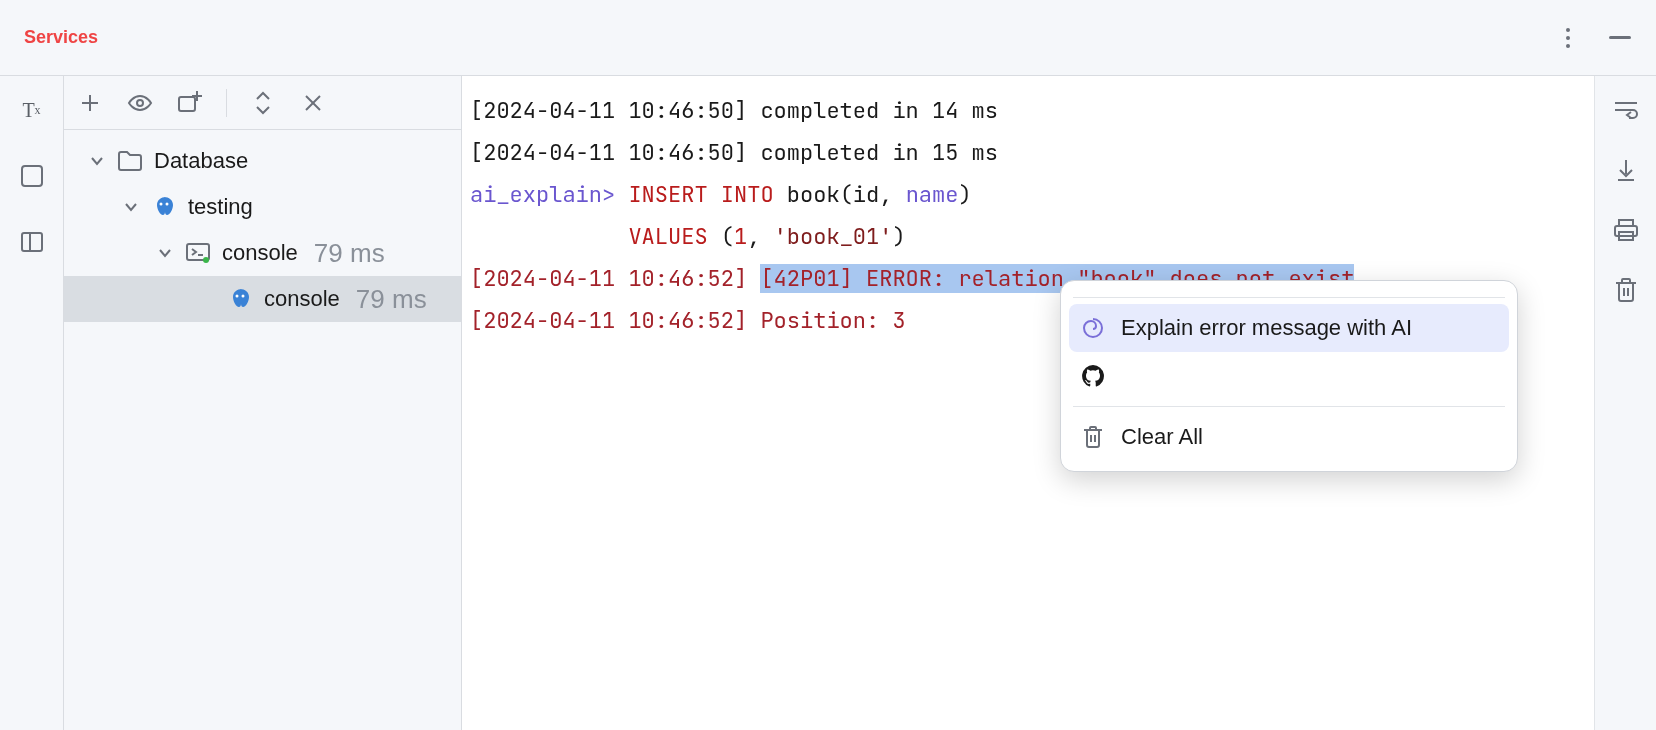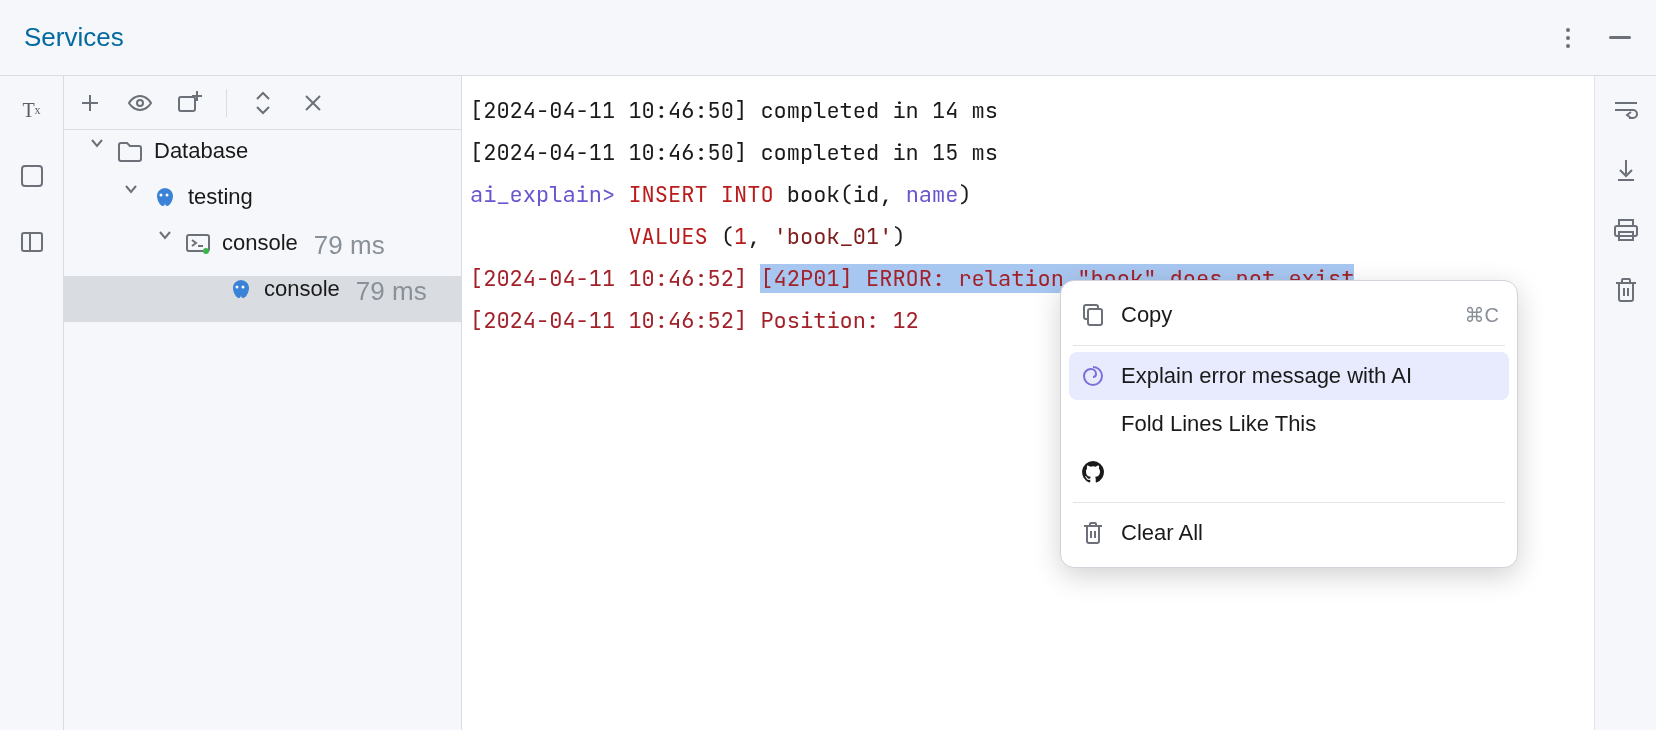--- a/index.html
+++ b/index.html
@@ -15,23 +15,23 @@
     }
     .header {
       display: flex;
       align-items: center;
       justify-content: space-between;
       height: 76px;
       border-bottom: 1px solid #d9dce1;
       padding: 0 24px;
     }
     .header-title {
-      font-size: 26px;
-      font-weight: 400;
-      color: #0369a1;
+      font-size: 18px;
+      font-weight: 700;
+      color: #ef4444;
     }
     .header-controls {
       display: flex;
       align-items: center;
       gap: 28px;
     }
     .dots-icon, .minimize-icon {
       display: flex;
       align-items: center;
       justify-content: center;
@@ -95,20 +95,21 @@
       height: 28px;
       background: #d9dce1;
       margin: 0 2px;
     }
     .tree {
       flex: 1;
       padding-top: 8px;
     }
     .tree-item {
       display: flex;
+      align-items: center;
       height: 46px;
       padding-left: 12px;
       gap: 10px;
       cursor: pointer;
     }
     .tree-item.selected {
       background: #d9dde2;
     }
     .chevron {
       width: 18px;
@@ -336,21 +337,21 @@
         <span class="tree-time">79 ms</span>
       </div>
     </div>
   </div>
 
   <div class="console-area"><span class="txt-black">[2024-04-11 10:46:50]</span> <span class="txt-black">completed in 14 ms</span>
 <span class="txt-black">[2024-04-11 10:46:50]</span> <span class="txt-black">completed in 15 ms</span>
 <span class="txt-purple">ai_explain&gt;</span> <span class="txt-blue">INSERT</span> <span class="txt-blue">INTO</span> <span class="txt-black">book(id,</span> <span class="txt-purple">name</span><span class="txt-black">)</span>
             <span class="txt-blue">VALUES</span><span class="txt-black"> (</span><span class="txt-blue">1</span><span class="txt-black">, </span><span class="txt-green">'book_01'</span><span class="txt-black">)</span>
 <span class="txt-red">[2024-04-11 10:46:52]</span> <span class="txt-red sel">[42P01] ERROR: relation "book" does not exist</span>
-<span class="txt-red">[2024-04-11 10:46:52]</span> <span class="txt-red">Position: 12</span></div>
+<span class="txt-red">[2024-04-11 10:46:52]</span> <span class="txt-red">Position: 3</span></div>
 
   <div class="gutter-right">
     <div class="gutter-icon">
       <svg width="26" height="20" viewBox="0 0 26 20" fill="none" stroke="#6b7079" stroke-width="2">
           <line x1="2" y1="3" x2="24" y2="3"></line>
           <path d="M2 10h18a4 4 0 010 8h-4"></path>
           <polyline points="18,15 14,18 18,21" fill="none" transform="translate(0,-3)"></polyline>
         </svg>
     </div>
     <div class="gutter-icon">
@@ -373,42 +374,28 @@
           <path d="M5 6v16a2 2 0 002 2h10a2 2 0 002-2V6"></path>
           <path d="M8 6V3a1 1 0 011-1h6a1 1 0 011 1v3"></path>
           <line x1="10" y1="11" x2="10" y2="19"></line>
           <line x1="14" y1="11" x2="14" y2="19"></line>
         </svg>
     </div>
   </div>
 </div>
 
 <div class="context-menu">
-  <div class="menu-item">
-    <span class="menu-icon">
-      <svg width="22" height="24" viewBox="0 0 22 24" fill="none" stroke="#6b7079" stroke-width="2">
-          <rect x="6" y="6" width="14" height="16" rx="2"></rect>
-          <path d="M6 16H4a2 2 0 01-2-2V4a2 2 0 012-2h10a2 2 0 012 2v2"></path>
-        </svg>
-    </span>
-    <span class="menu-label">Copy</span>
-    <span class="menu-shortcut">⌘C</span>
-  </div>
   <div class="menu-sep"></div>
   <div class="menu-item hovered">
     <span class="menu-icon">
       <svg width="24" height="24" viewBox="0 0 24 24" fill="none" stroke="#7a6fd8" stroke-width="2">
           <path d="M12 3a9 9 0 11-9 9 7 7 0 017-7 5 5 0 015 5 3 3 0 01-3 3"></path>
         </svg>
     </span>
     <span class="menu-label">Explain error message with AI</span>
-  </div>
-  <div class="menu-item">
-    <span class="menu-icon"></span>
-    <span class="menu-label">Fold Lines Like This</span>
   </div>
   <div class="menu-item">
     <span class="menu-icon">
       <svg width="24" height="24" viewBox="0 0 24 24" fill="#1a1a1a">
           <path d="M12 1a11 11 0 00-3.5 21.4c.55.1.75-.24.75-.53v-2c-3.06.67-3.7-1.3-3.7-1.3-.5-1.27-1.22-1.6-1.22-1.6-1-.68.08-.67.08-.67 1.1.08 1.68 1.13 1.68 1.13.98 1.68 2.57 1.2 3.2.91.1-.71.38-1.2.7-1.47-2.44-.28-5-1.22-5-5.43 0-1.2.43-2.18 1.13-2.95-.11-.28-.49-1.4.1-2.92 0 0 .92-.3 3.02 1.13a10.5 10.5 0 015.5 0c2.1-1.43 3.02-1.13 3.02-1.13.6 1.52.22 2.64.11 2.92.7.77 1.13 1.75 1.13 2.95 0 4.22-2.57 5.15-5.02 5.42.4.34.75 1 .75 2.03v3c0 .3.2.64.76.53A11 11 0 0012 1z"></path>
         </svg>
     </span>
   </div>
   <div class="menu-sep"></div>
   <div class="menu-item">

